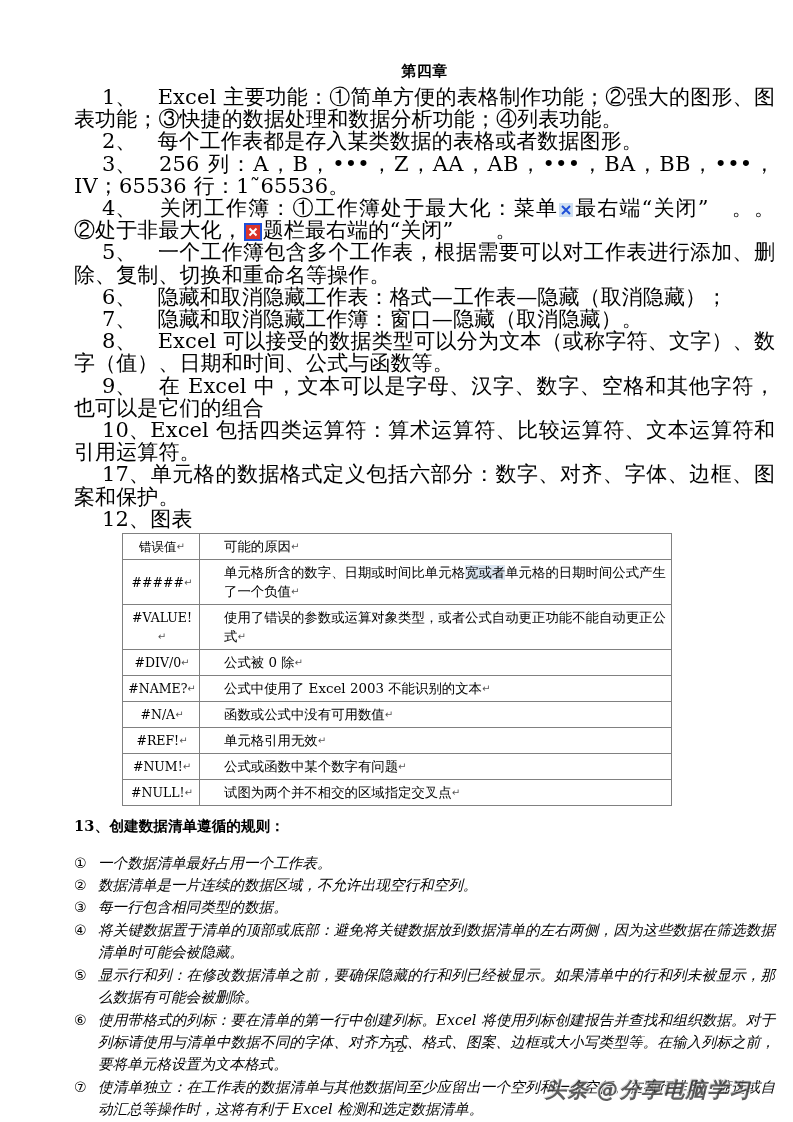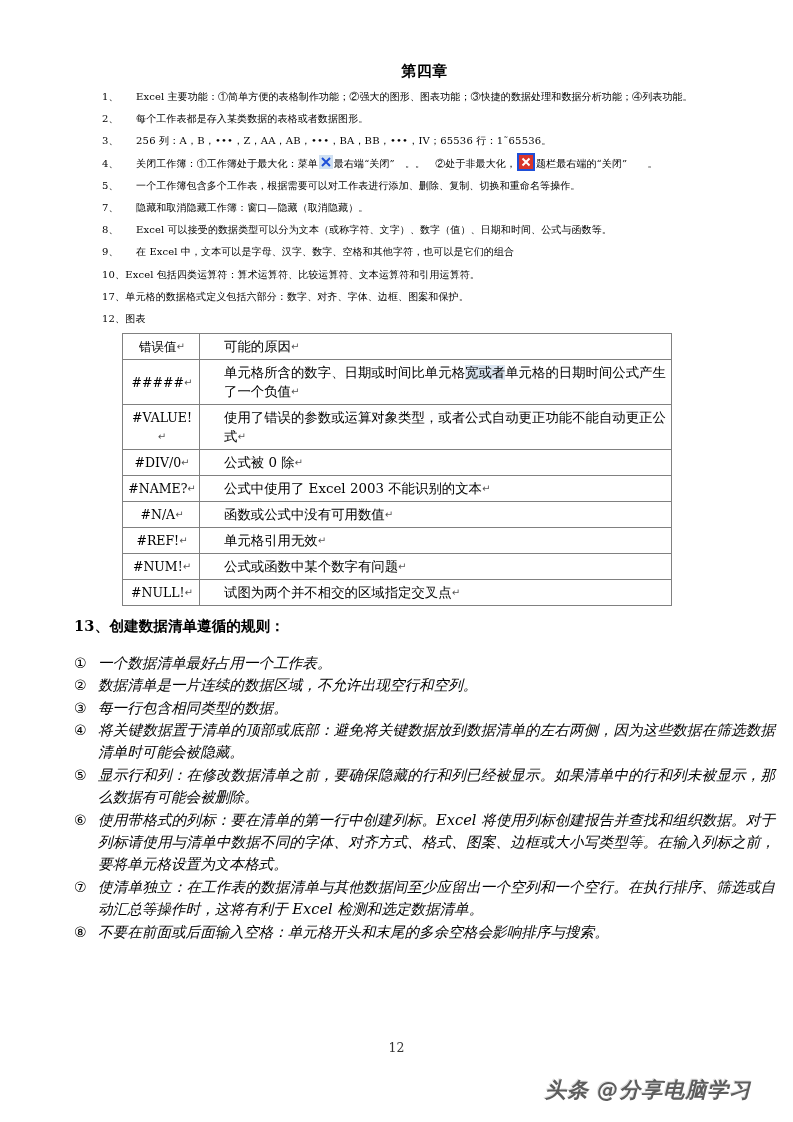--- a/index.html
+++ b/index.html
@@ -34,21 +34,21 @@
     text-align: center;
     font-weight: bold;
     font-size: 15px;
     line-height: 22px;
     letter-spacing: 0.5px;
     margin-bottom: 4px;
   }
 
   
   .para {
-    font-size: 10px;
+    font-size: 21px;
     line-height: 22.2px;
     text-align: justify;
     text-justify: inter-ideograph;
     margin: 0;
     letter-spacing: 0.1px;
   }
   .para .num {
     display: inline-block;
     text-indent: 0;
   }
@@ -198,20 +198,24 @@
           </svg></span><span>最右端“关闭”　。。　②处于非最大化，</span><span class="icon-win-close"><svg width="10" height="10" viewBox="0 0 10 10">
             <path d="M1.5 1.5 L8.5 8.5 M8.5 1.5 L1.5 8.5" stroke="#ffffff" stroke-width="2" fill="none"></path>
           </svg></span><span>题栏最右端的“关闭”　　。</span>
     </p>
 
     <p class="para indent">
       <span class="num lat">5、</span>
       <span style="display:inline-block;width:14px"></span><span>一个工作簿包含多个工作表，根据需要可以对工作表进行添加、删除、复制、切换和重命名等操作。</span>
     </p>
 
+    <p class="para indent">
+      <span class="num lat">6、</span>
+      <span style="display:inline-block;width:14px"></span><span>隐藏和取消隐藏工作表：格式—工作表—隐藏（取消隐藏）；</span>
+    </p>
 
     <p class="para indent">
       <span class="num lat">7、</span>
       <span style="display:inline-block;width:14px"></span><span>隐藏和取消隐藏工作簿：窗口—隐藏（取消隐藏）。</span>
     </p>
 
     <p class="para indent">
       <span class="num lat">8、</span>
       <span style="display:inline-block;width:14px"></span><span>Excel 可以接受的数据类型可以分为文本（或称字符、文字）、数字（值）、日期和时间、公式与函数等。</span>
     </p>

